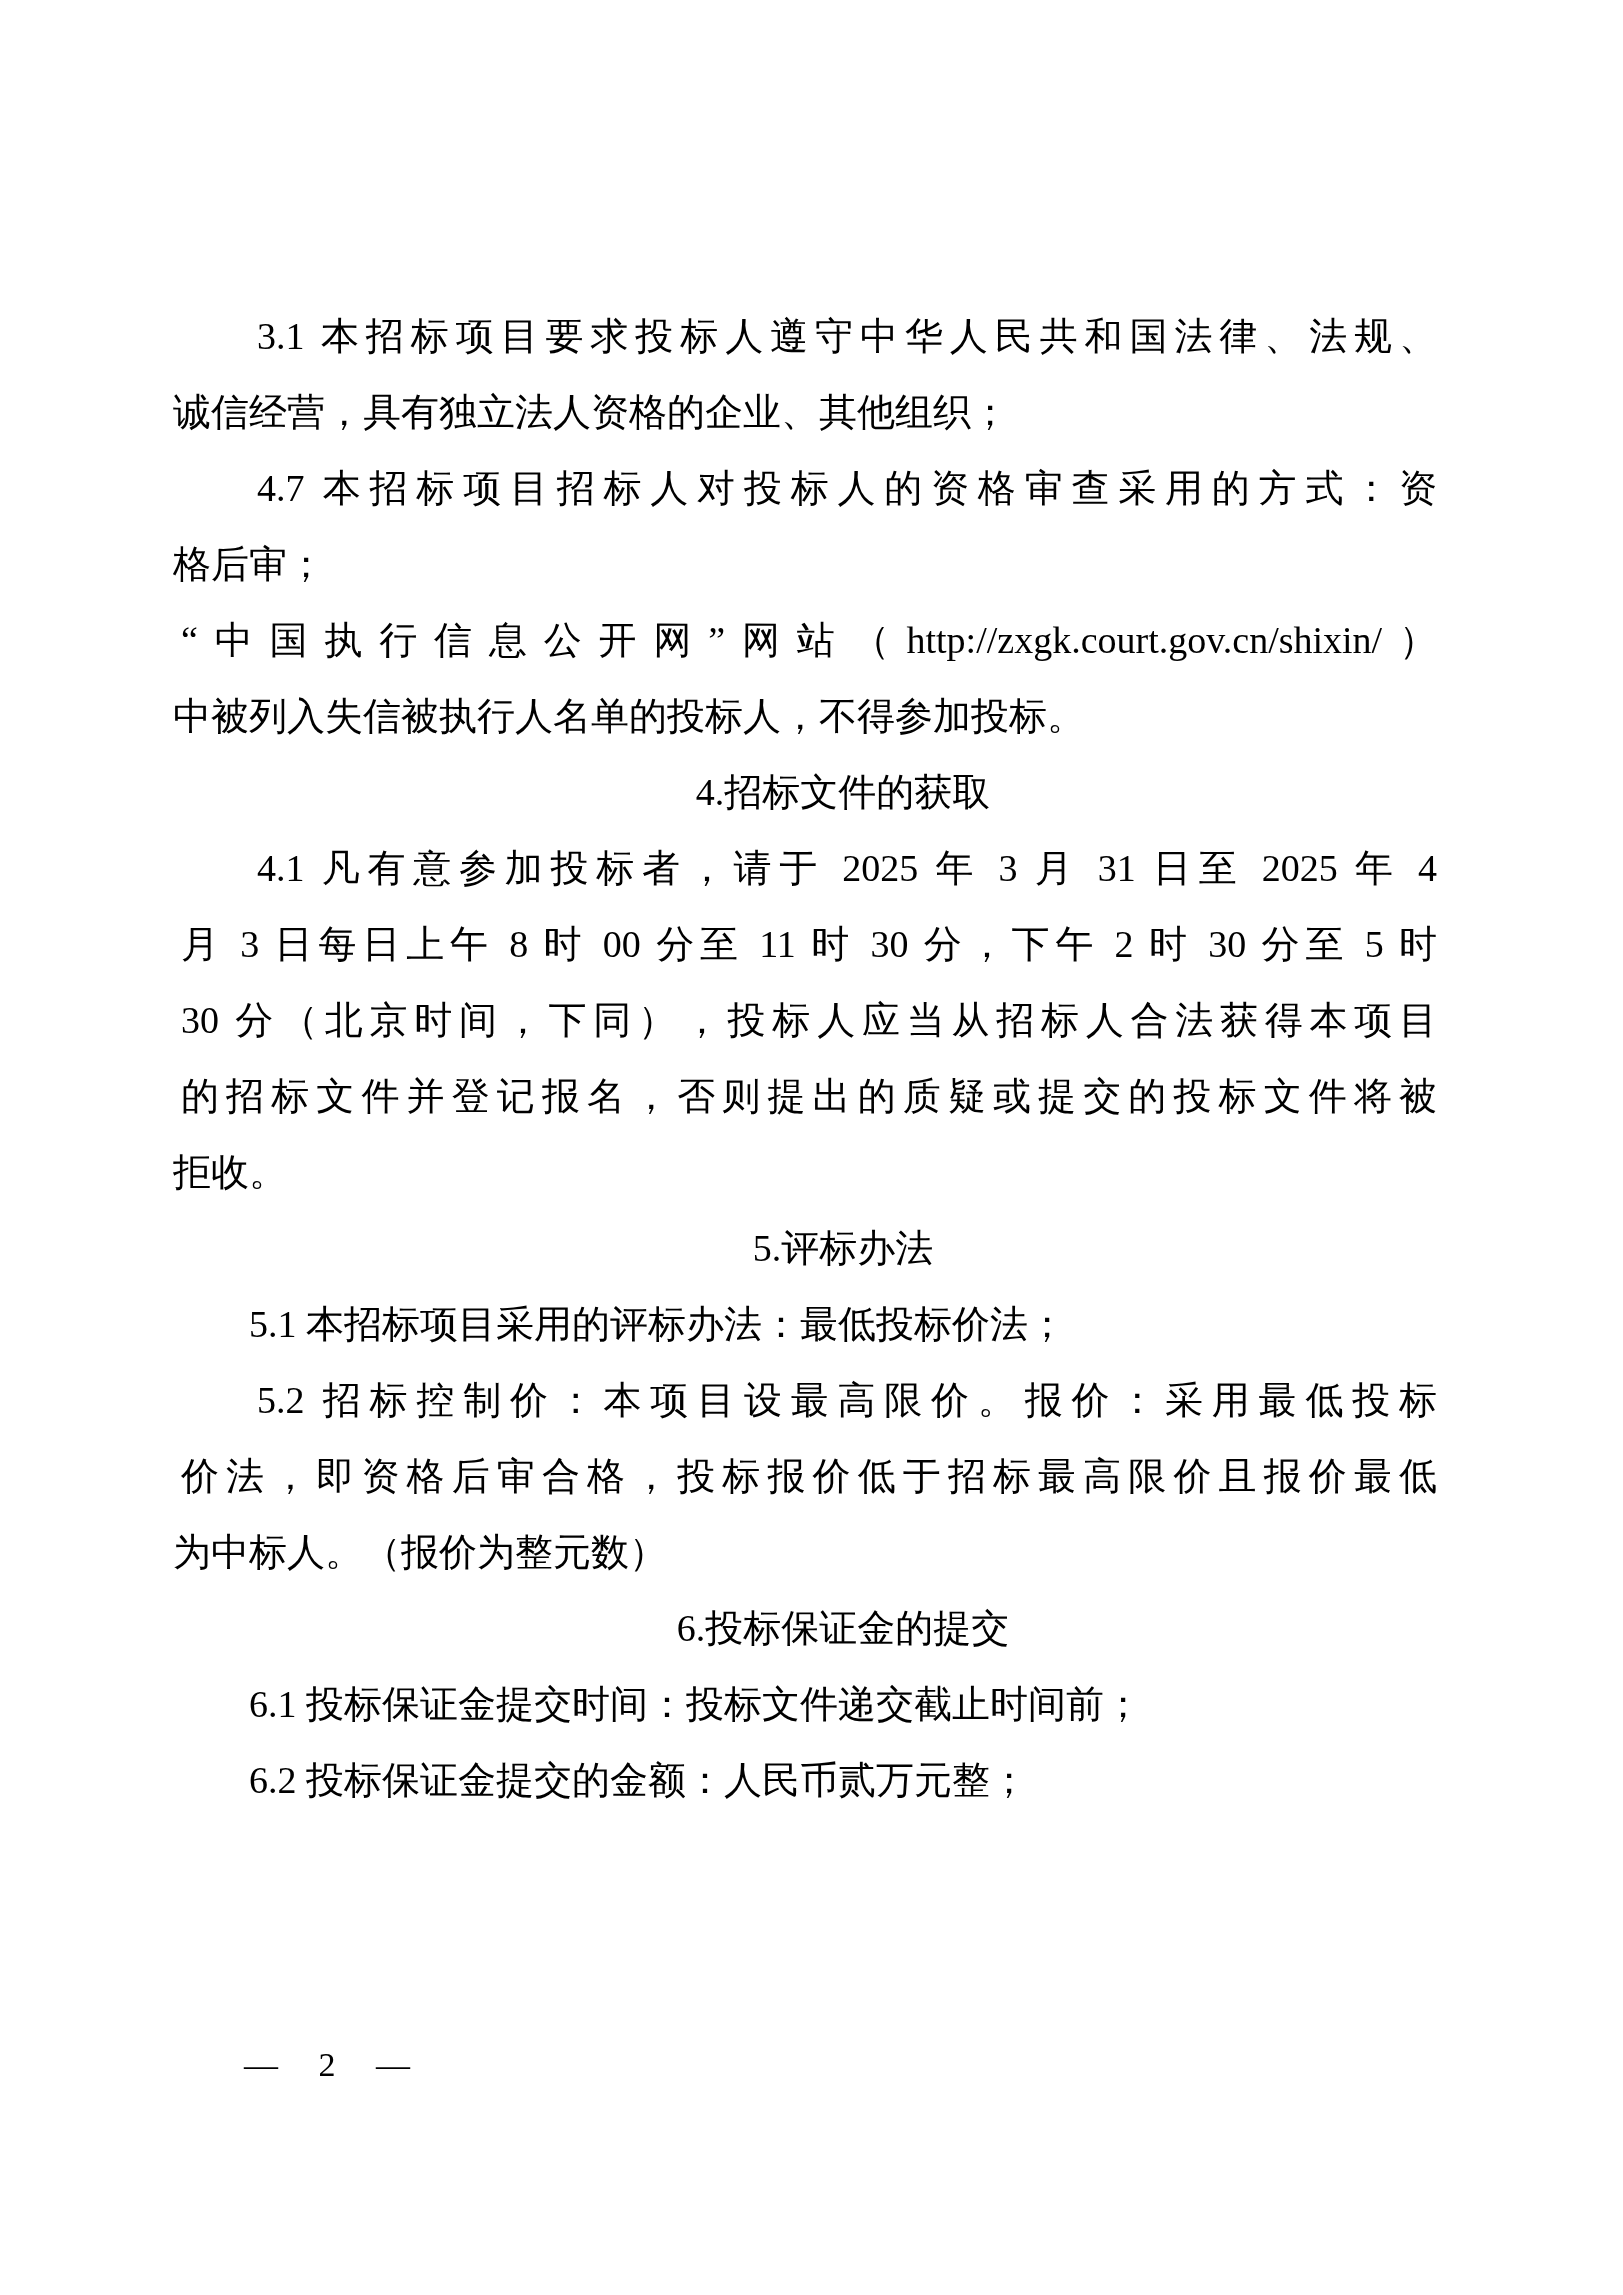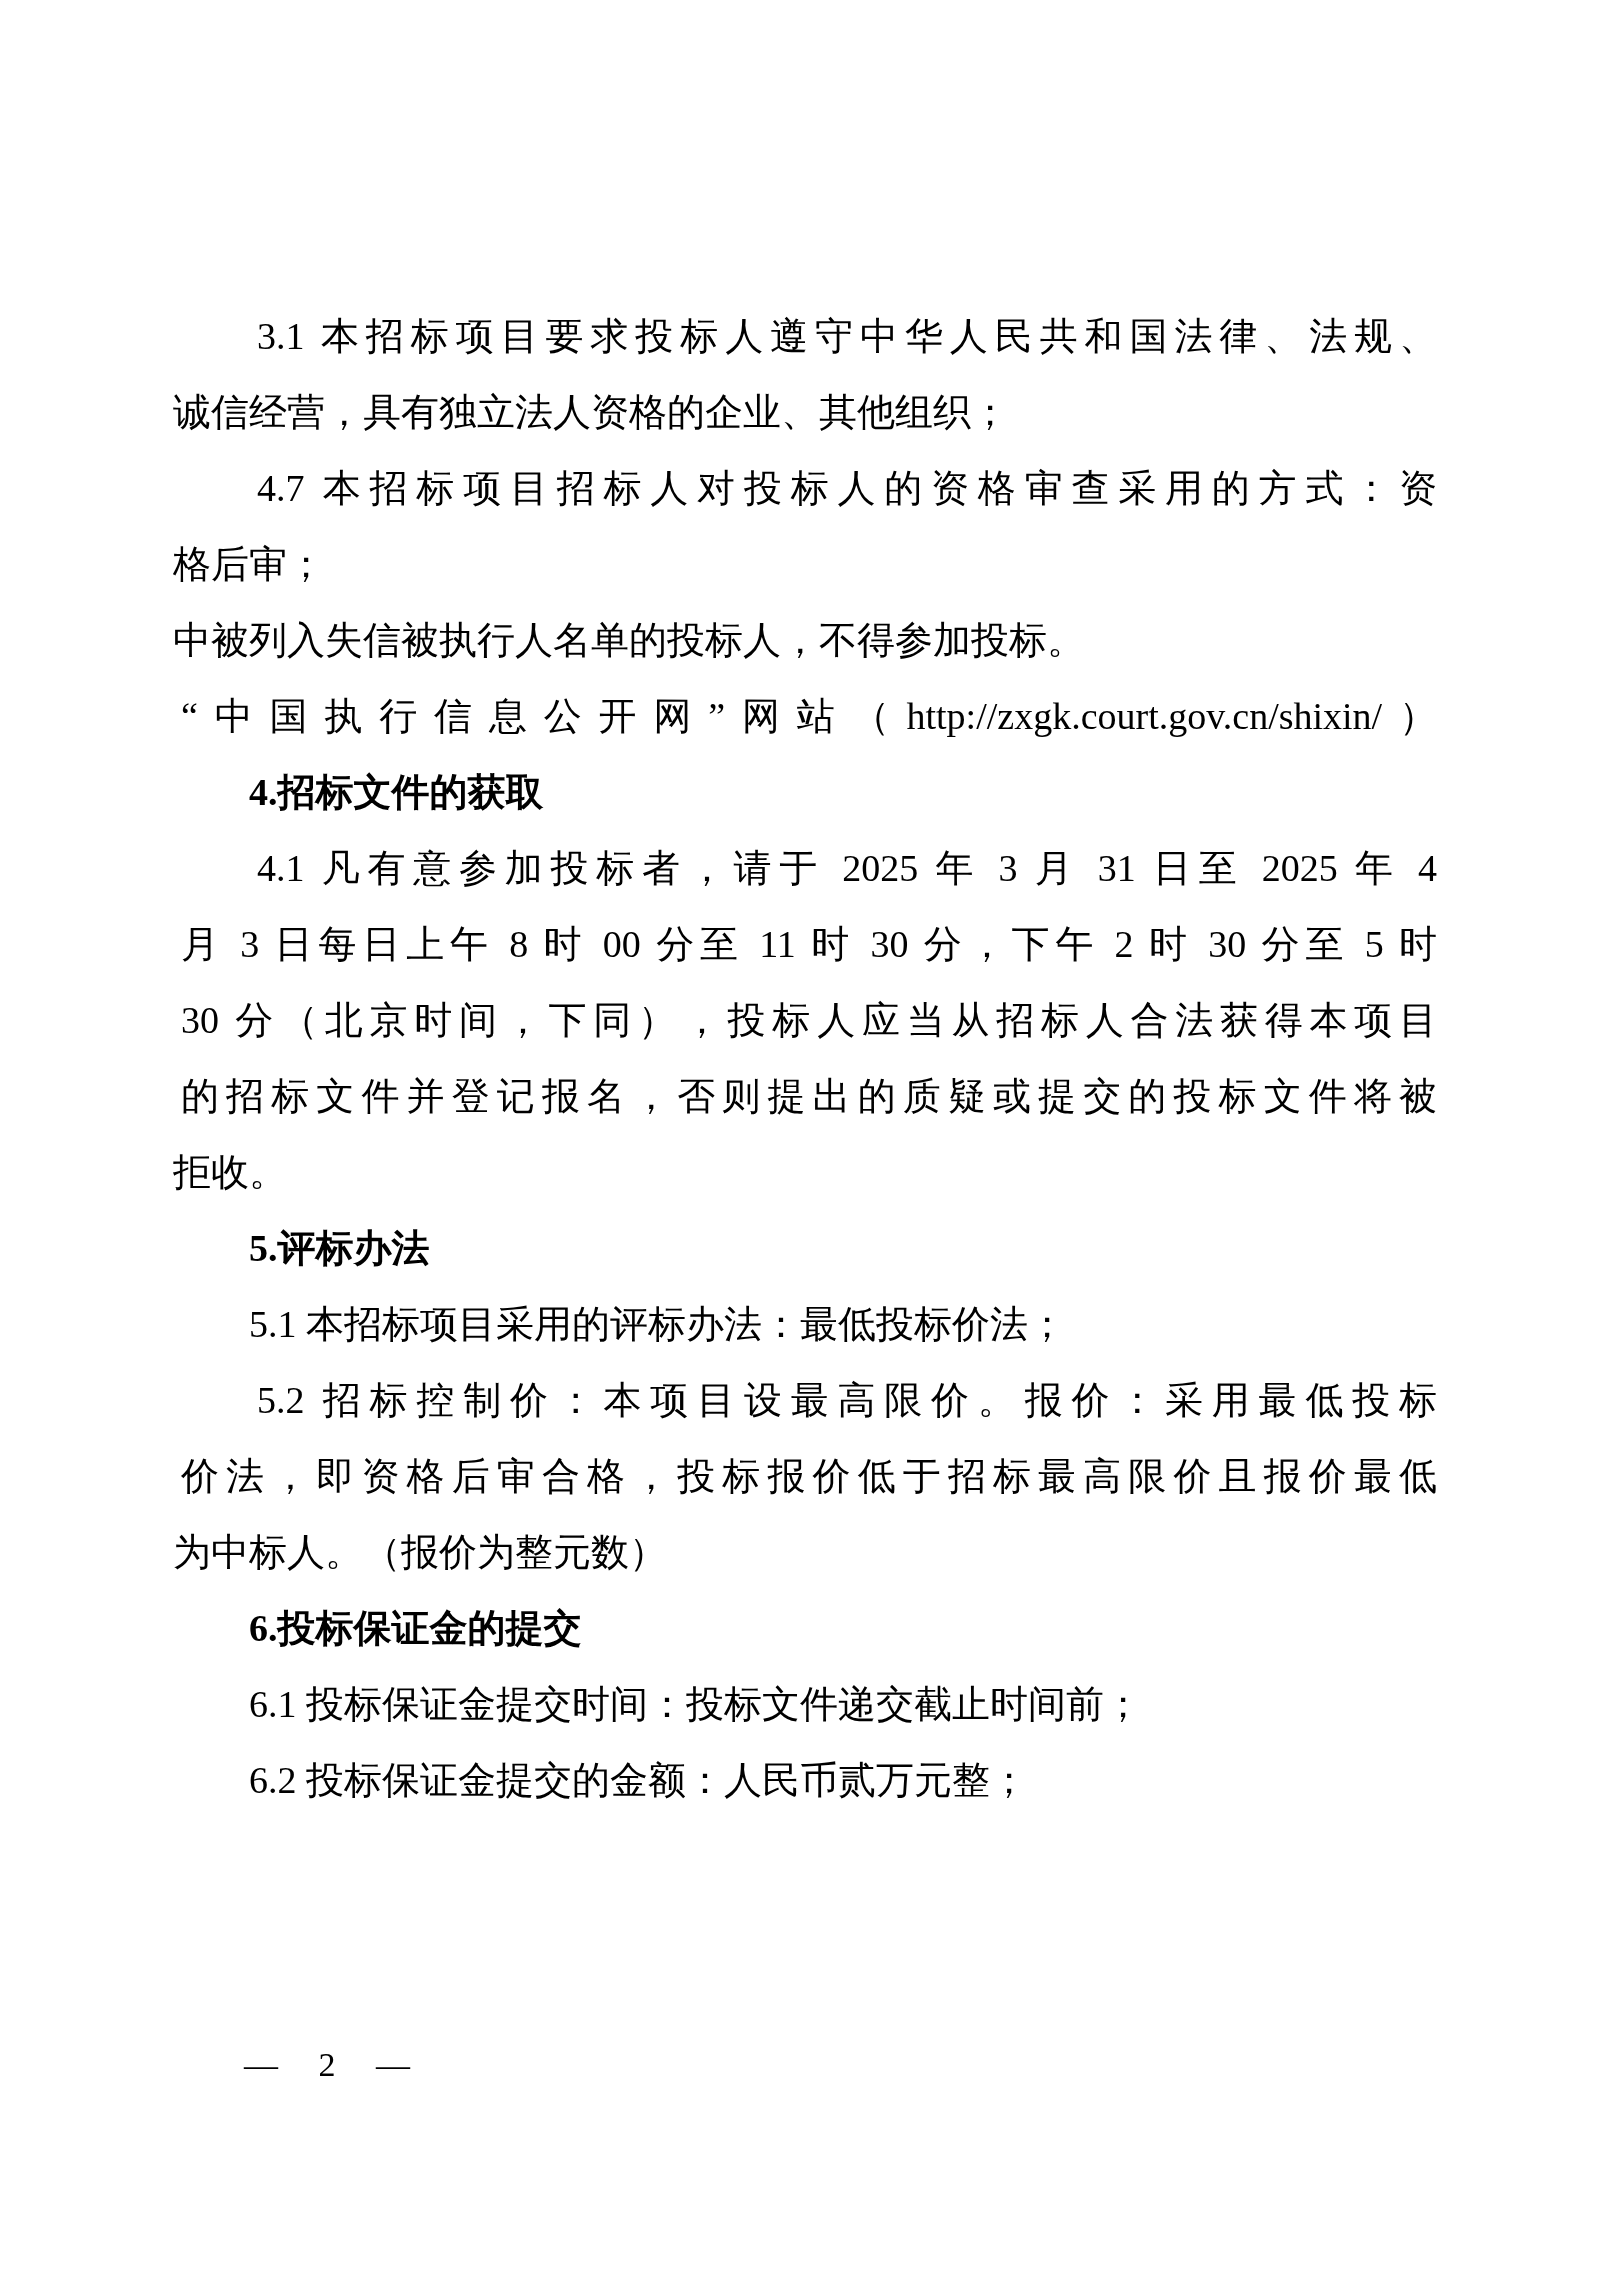--- a/index.html
+++ b/index.html
@@ -32,21 +32,22 @@
   .line.fill {
     white-space: normal;
     text-align: justify;
     text-align-last: justify;
     margin-left: 8px;
   }
   .line.indent {
     text-indent: 76px;
   }
   .line.bold {
-    font-weight: bold;
+    font-weight: normal;
+    text-align: center;
   }
   .footer {
     position: absolute;
     left: 244px;
     top: 2039px;
     font-size: 34px;
     line-height: 51px;
     letter-spacing: 5px;
     word-spacing: 22px;
     color: #000000;
@@ -54,22 +55,22 @@
 </style>
 </head>
 <body>
 
 <div class="page">
   <div class="content" id="content">
       <div class="line indent fill">3.1 本招标项目要求投标人遵守中华人民共和国法律、法规、</div>
       <div class="line">诚信经营，具有独立法人资格的企业、其他组织；</div>
       <div class="line indent fill">4.7 本招标项目招标人对投标人的资格审查采用的方式：资</div>
       <div class="line">格后审；</div>
+      <div class="line fill">“中国执行信息公开网”网站（http://zxgk.court.gov.cn/shixin/）</div>
       <div class="line">中被列入失信被执行人名单的投标人，不得参加投标。</div>
-      <div class="line fill">“中国执行信息公开网”网站（http://zxgk.court.gov.cn/shixin/）</div>
       <div class="line indent bold">4.招标文件的获取</div>
       <div class="line indent fill">4.1 凡有意参加投标者，请于 2025 年 3 月 31 日至 2025 年 4</div>
       <div class="line fill">月 3 日每日上午 8 时 00 分至 11 时 30 分，下午 2 时 30 分至 5 时</div>
       <div class="line fill">30 分（北京时间，下同），投标人应当从招标人合法获得本项目</div>
       <div class="line fill">的招标文件并登记报名，否则提出的质疑或提交的投标文件将被</div>
       <div class="line">拒收。</div>
       <div class="line indent bold">5.评标办法</div>
       <div class="line indent">5.1 本招标项目采用的评标办法：最低投标价法；</div>
       <div class="line indent fill">5.2 招标控制价：本项目设最高限价。报价：采用最低投标</div>
       <div class="line fill">价法，即资格后审合格，投标报价低于招标最高限价且报价最低</div>

